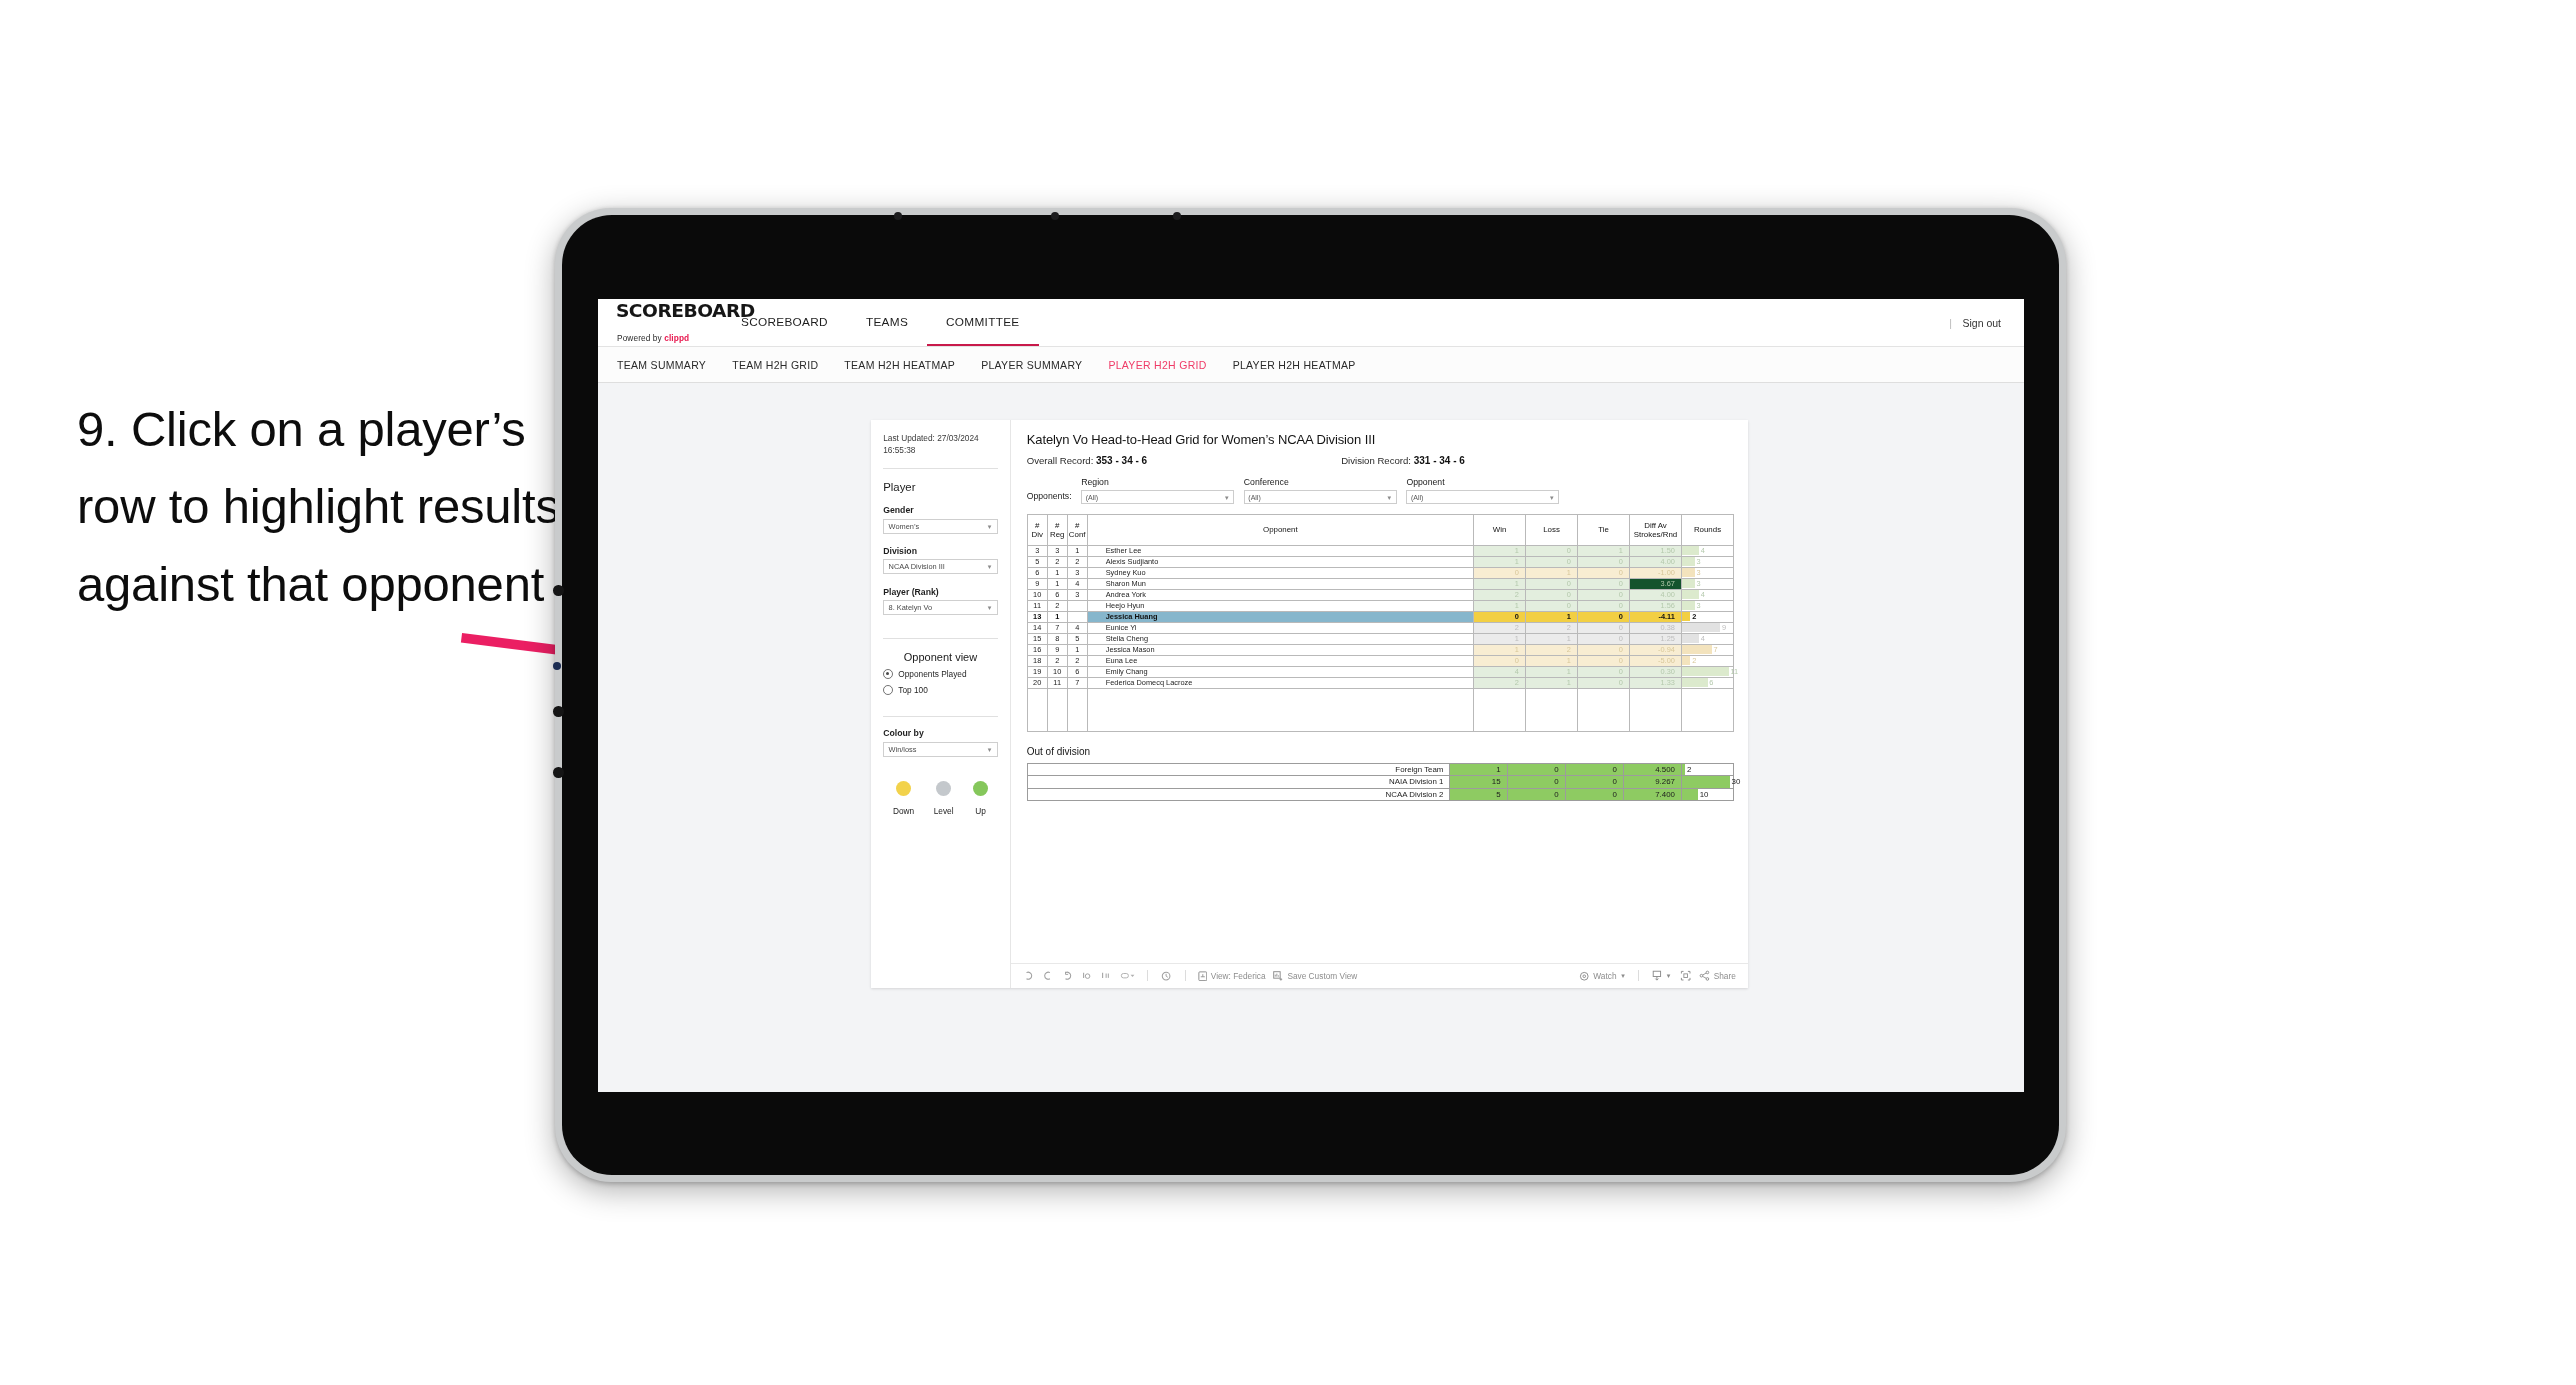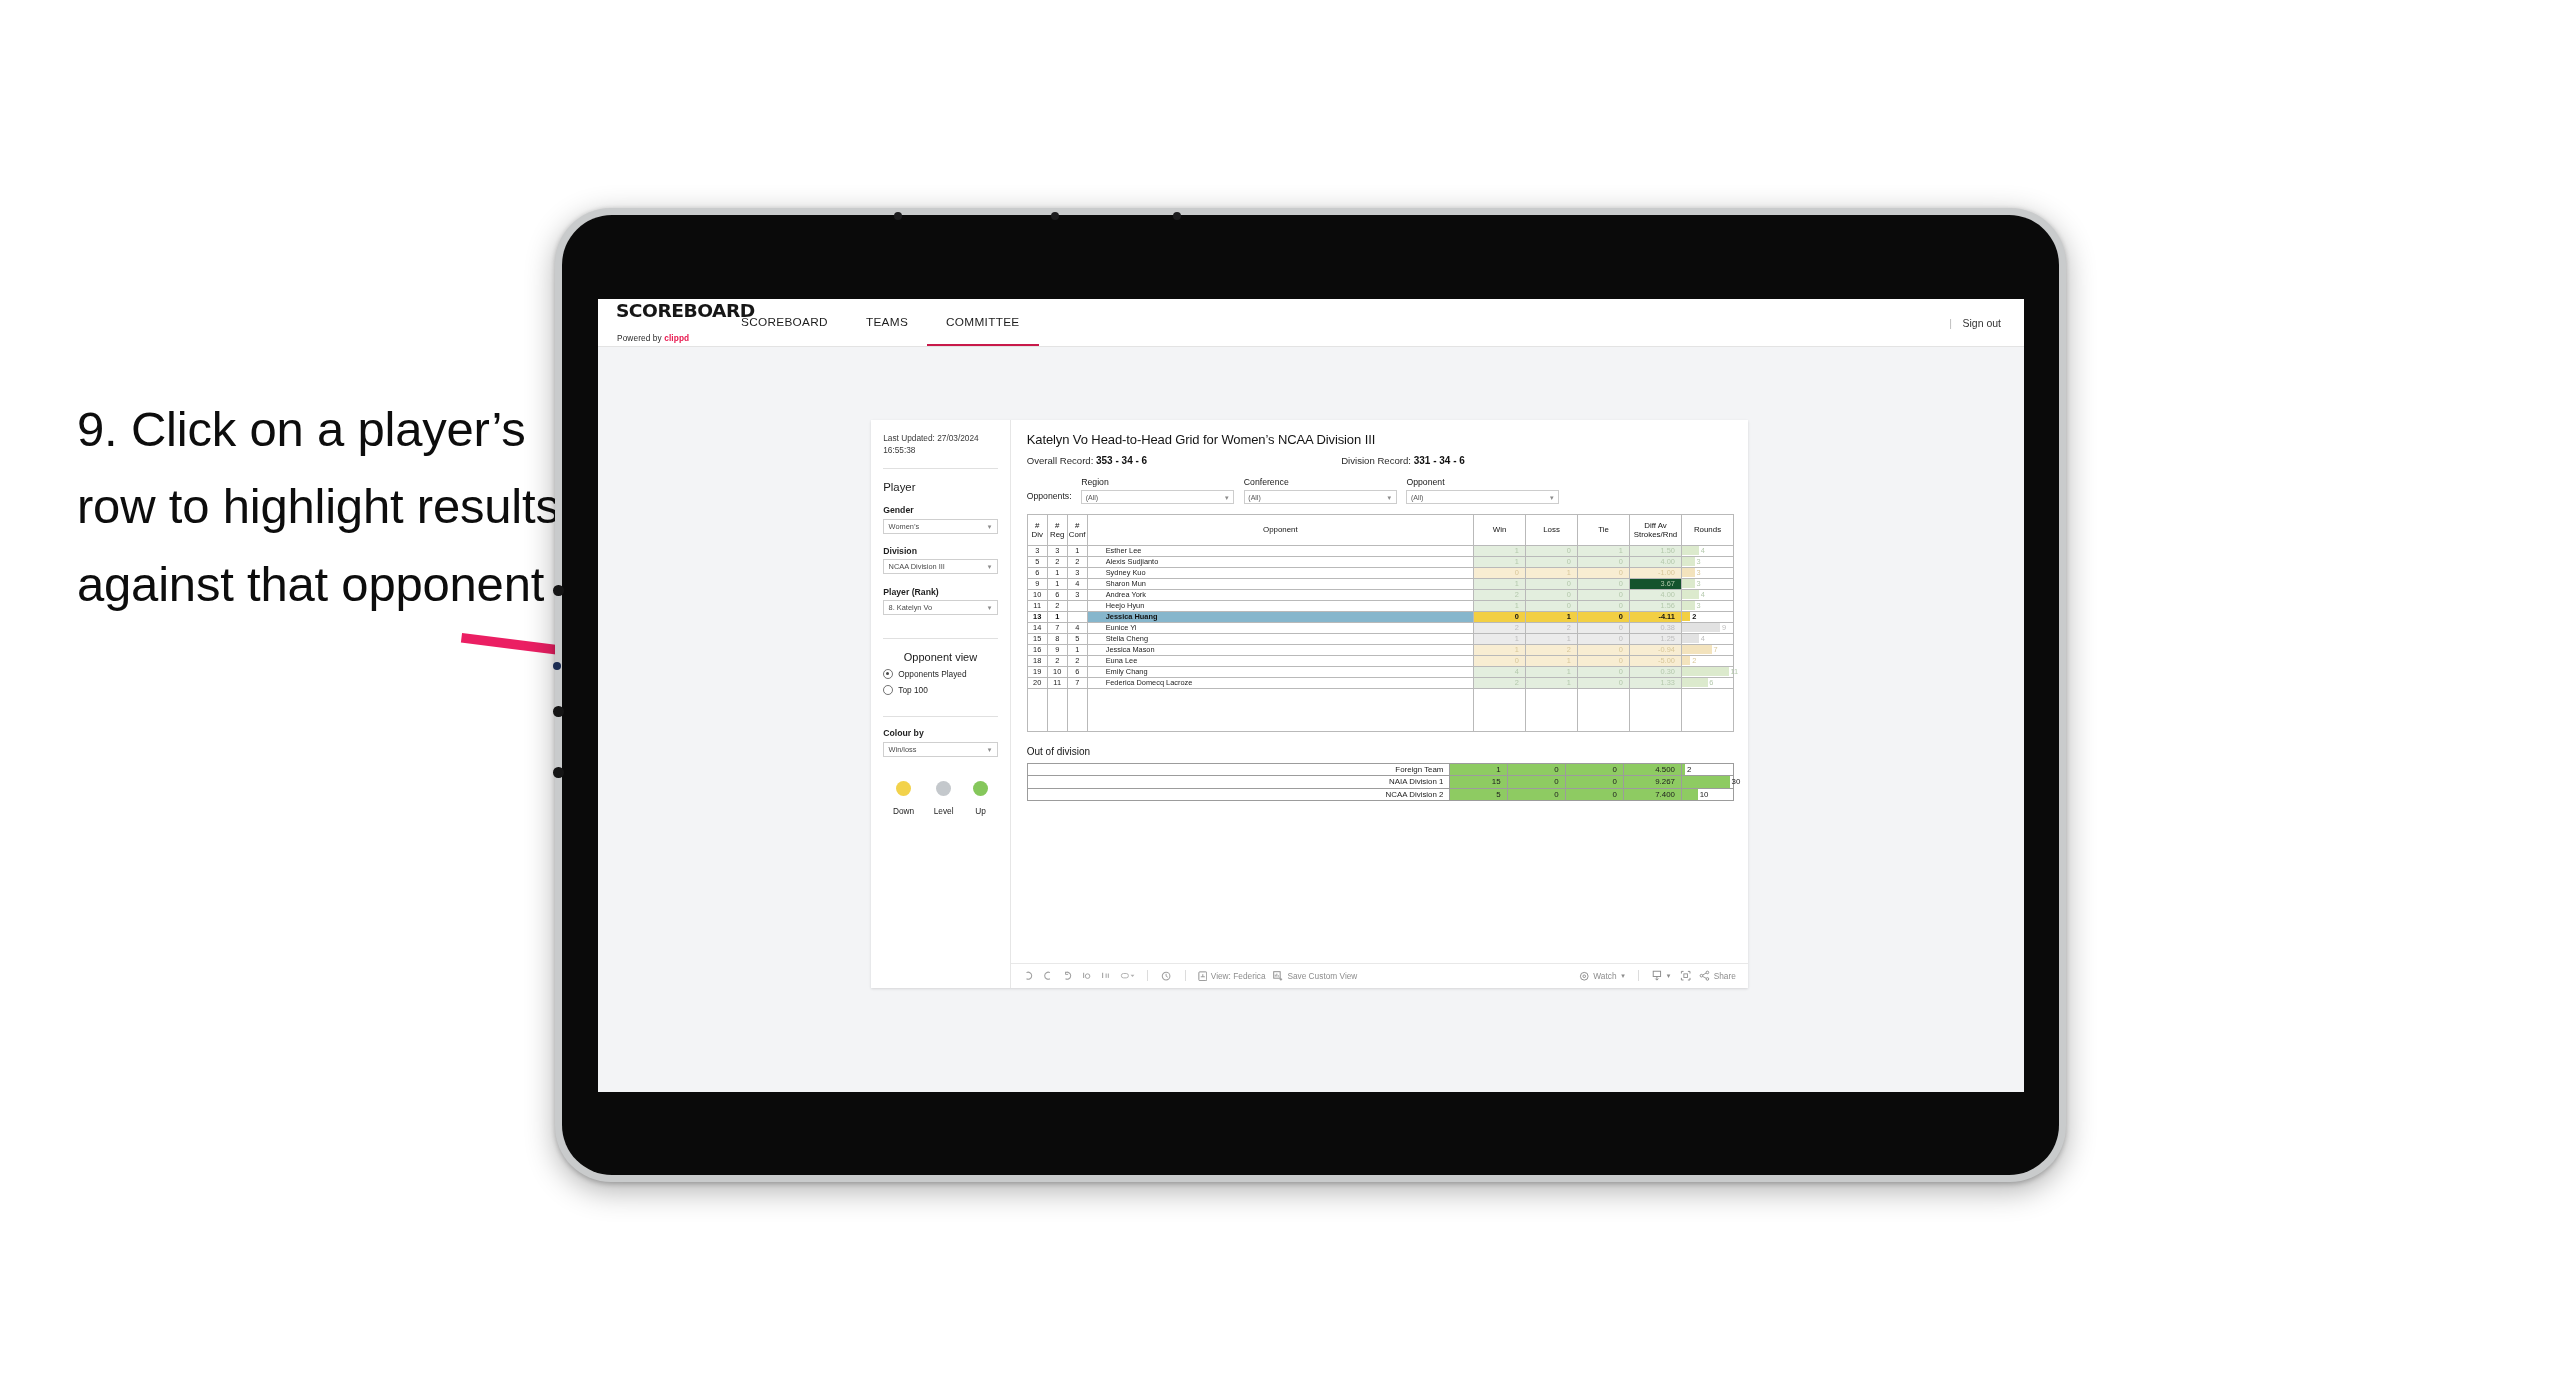--- a/index.html
+++ b/index.html
@@ -157,20 +157,28 @@
     </div>
     <div class="topnav-item">SCOREBOARD</div>
     <div class="topnav-item">TEAMS</div>
     <div class="topnav-item active">COMMITTEE</div>
     <div id="signout-wrap">
       <span id="signout-div">|</span>
       <span>Sign out</span>
     </div>
   </div>
 
+  <div id="subnav">
+    <div class="subnav-item">TEAM SUMMARY</div>
+    <div class="subnav-item">TEAM H2H GRID</div>
+    <div class="subnav-item">TEAM H2H HEATMAP</div>
+    <div class="subnav-item">PLAYER SUMMARY</div>
+    <div class="subnav-item active">PLAYER H2H GRID</div>
+    <div class="subnav-item">PLAYER H2H HEATMAP</div>
+  </div>
 
   <div id="card">
 
     <div id="sidebar">
       <div id="lastupd">Last Updated: 27/03/2024 16:55:38</div>
       <div class="sb-rule"></div>
 
       <div class="sb-h">Player</div>
 
       <div class="sb-lbl">Gender</div>

